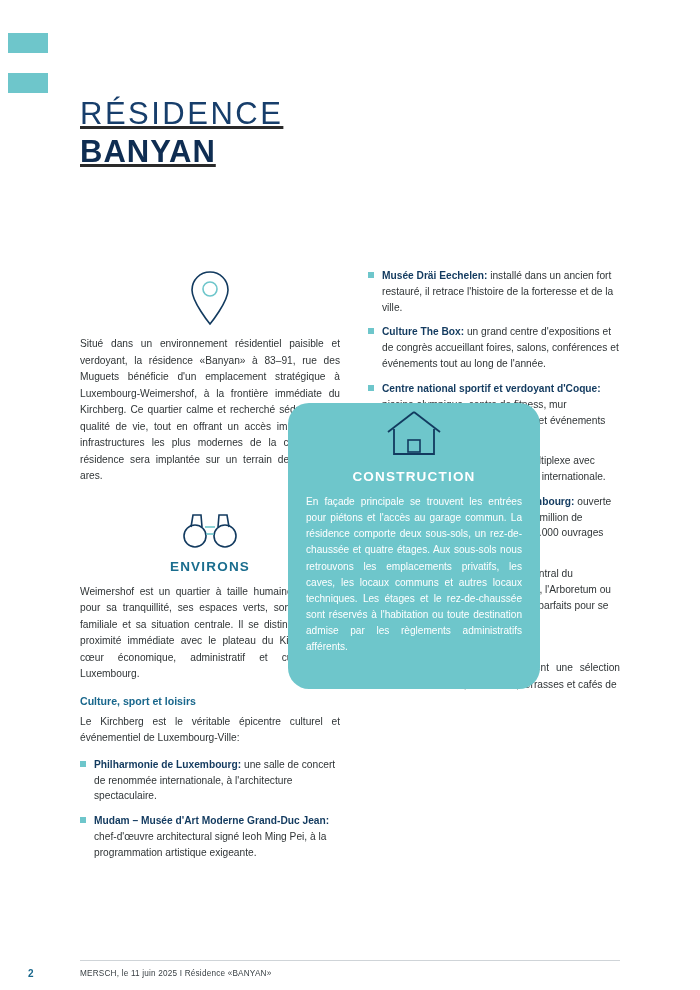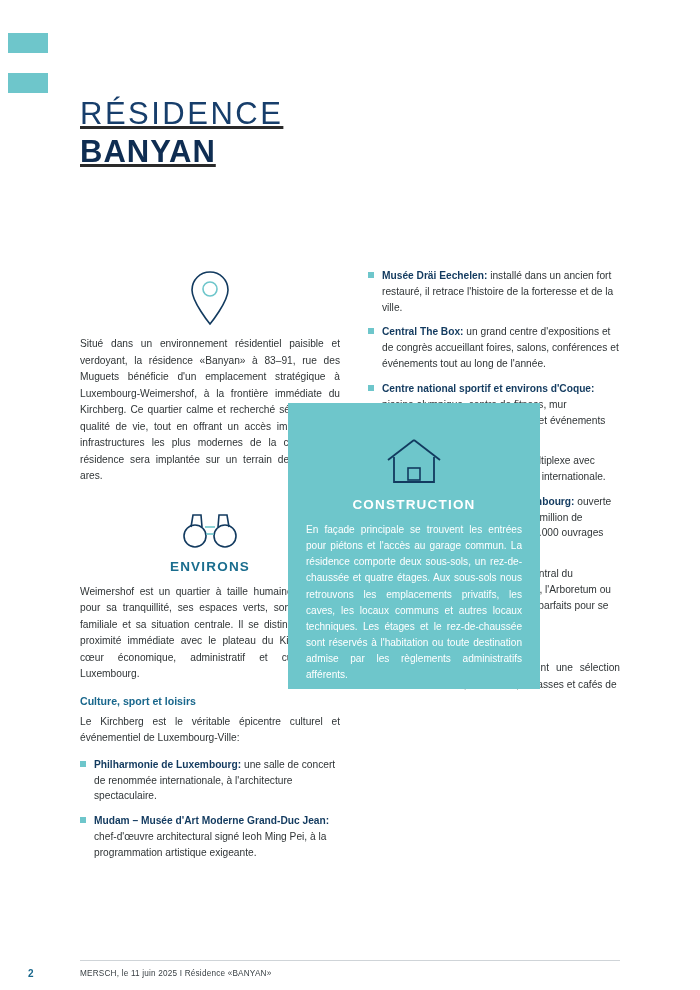--- a/index.html
+++ b/index.html
@@ -58,21 +58,21 @@
   }
   ul.bullets li::before {
     content: ""; position: absolute; left: 0; top: 4px;
     width: 6px; height: 6px; background: #6ec6cb;
   }
   ul.bullets li b { color: #123a5f; font-weight: 700; }
 
   
   .construction-box {
     position: absolute; left: 288px; top: 403px; width: 252px; height: 286px;
-    background: #6ec6cb; padding: 32px 18px 16px 18px;
+    background: #6ec6cb; padding: 4px 18px 16px 18px; border-radius: 21px;
   }
   .construction-box .icon-wrap { margin-bottom: 10px; }
   .construction-title {
     text-align: center; color: #ffffff; font-weight: 700;
     font-size: 13.5px; letter-spacing: 1.2px; margin-bottom: 10px;
   }
   .construction-box p {
     font-size: 10.1px; line-height: 1.6; color: #ffffff; text-align: justify;
   }
 
@@ -141,24 +141,24 @@
         </li>
       </ul>
     </div>
 
     <div class="col-right">
       <ul class="bullets">
         <li>
           <b>Musée Dräi Eechelen:</b><span> installé dans un ancien fort restauré, il retrace l'histoire de la forteresse et de la ville.</span>
         </li>
         <li>
-          <b>Central The Box:</b><span> un grand centre d'expositions et de congrès accueillant foires, salons, conférences et événements tout au long de l'année.</span>
+          <b>Culture The Box:</b><span> un grand centre d'expositions et de congrès accueillant foires, salons, conférences et événements tout au long de l'année.</span>
         </li>
         <li>
-          <b>Centre national sportif et environs d'Coque:</b><span> piscine olympique, centre de fitness, mur d'escalade, spa, courts de squash et événements sportifs de haut niveau.</span>
+          <b>Centre national sportif et verdoyant d'Coque:</b><span> piscine olympique, centre de fitness, mur d'escalade, spa, courts de squash et événements sportifs de haut niveau.</span>
         </li>
         <li>
           <b>Cinéma Kinepolis Kirchberg:</b><span> multiplexe avec salles modernes et programmation internationale.</span>
         </li>
         <li>
           <b>Bibliothèque nationale du Luxembourg:</b><span> ouverte en 2019, elle regroupe plus de 1,8 million de documents, avec accès libre à 200.000 ouvrages multilingues.</span>
         </li>
         <li>
           <b>Parcs et promenades:</b><span> le Parc Central du Kirchberg, le Parc Klosegrënnchen, l'Arboretum ou encore la forêt du Grünewald sont parfaits pour se détendre, courir ou faire du vélo.</span>
         </li>

